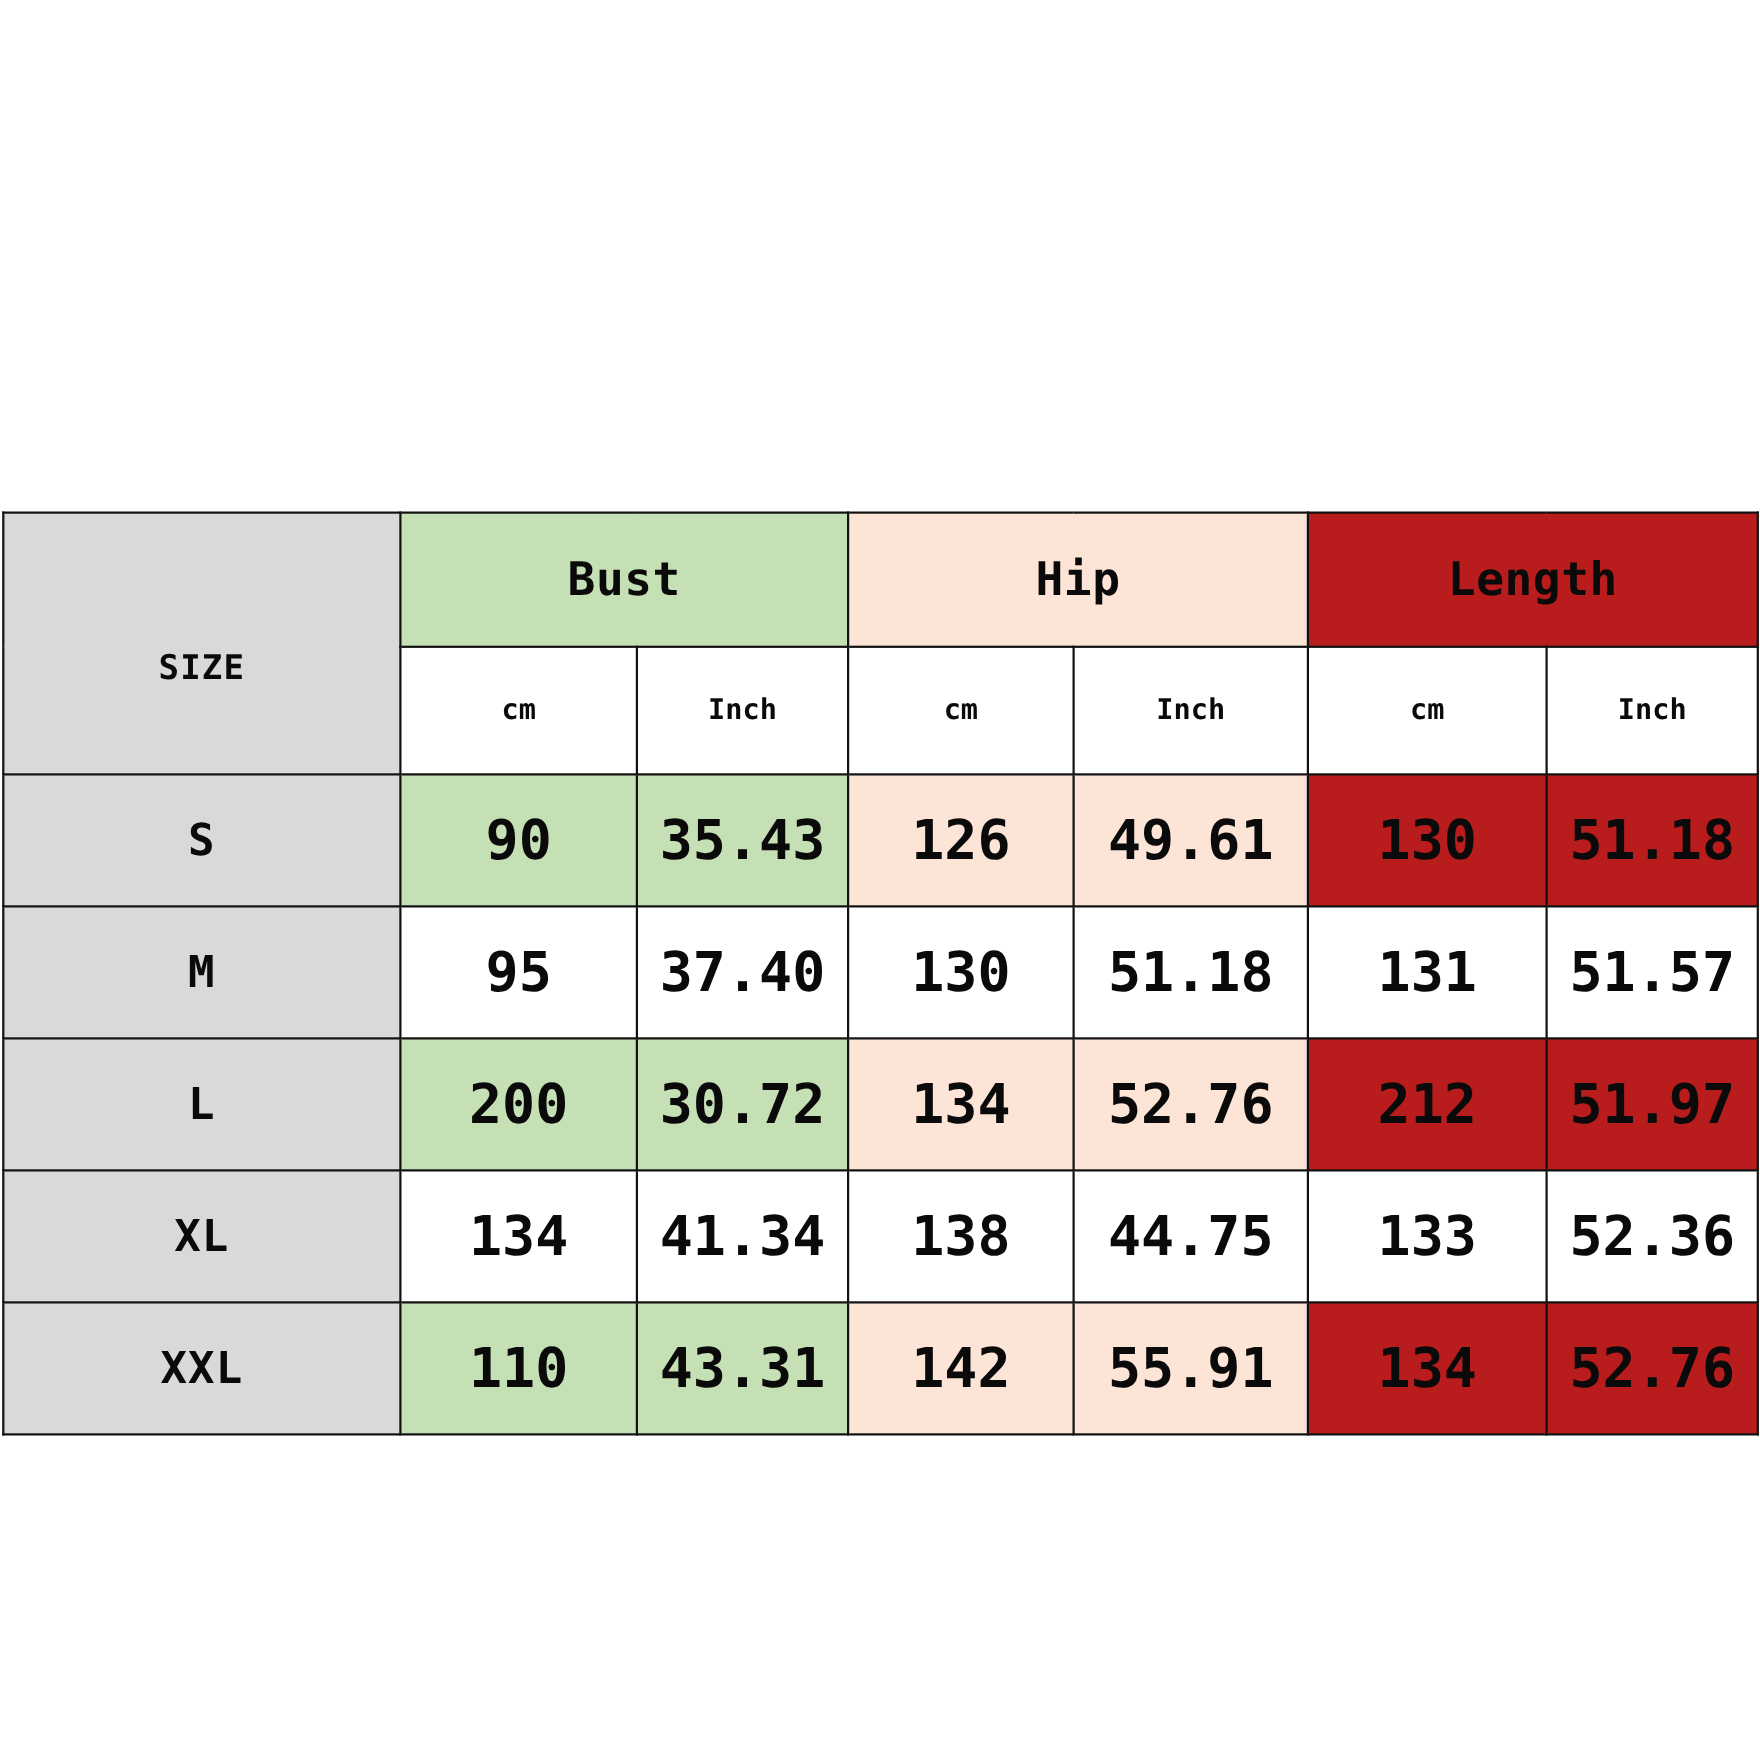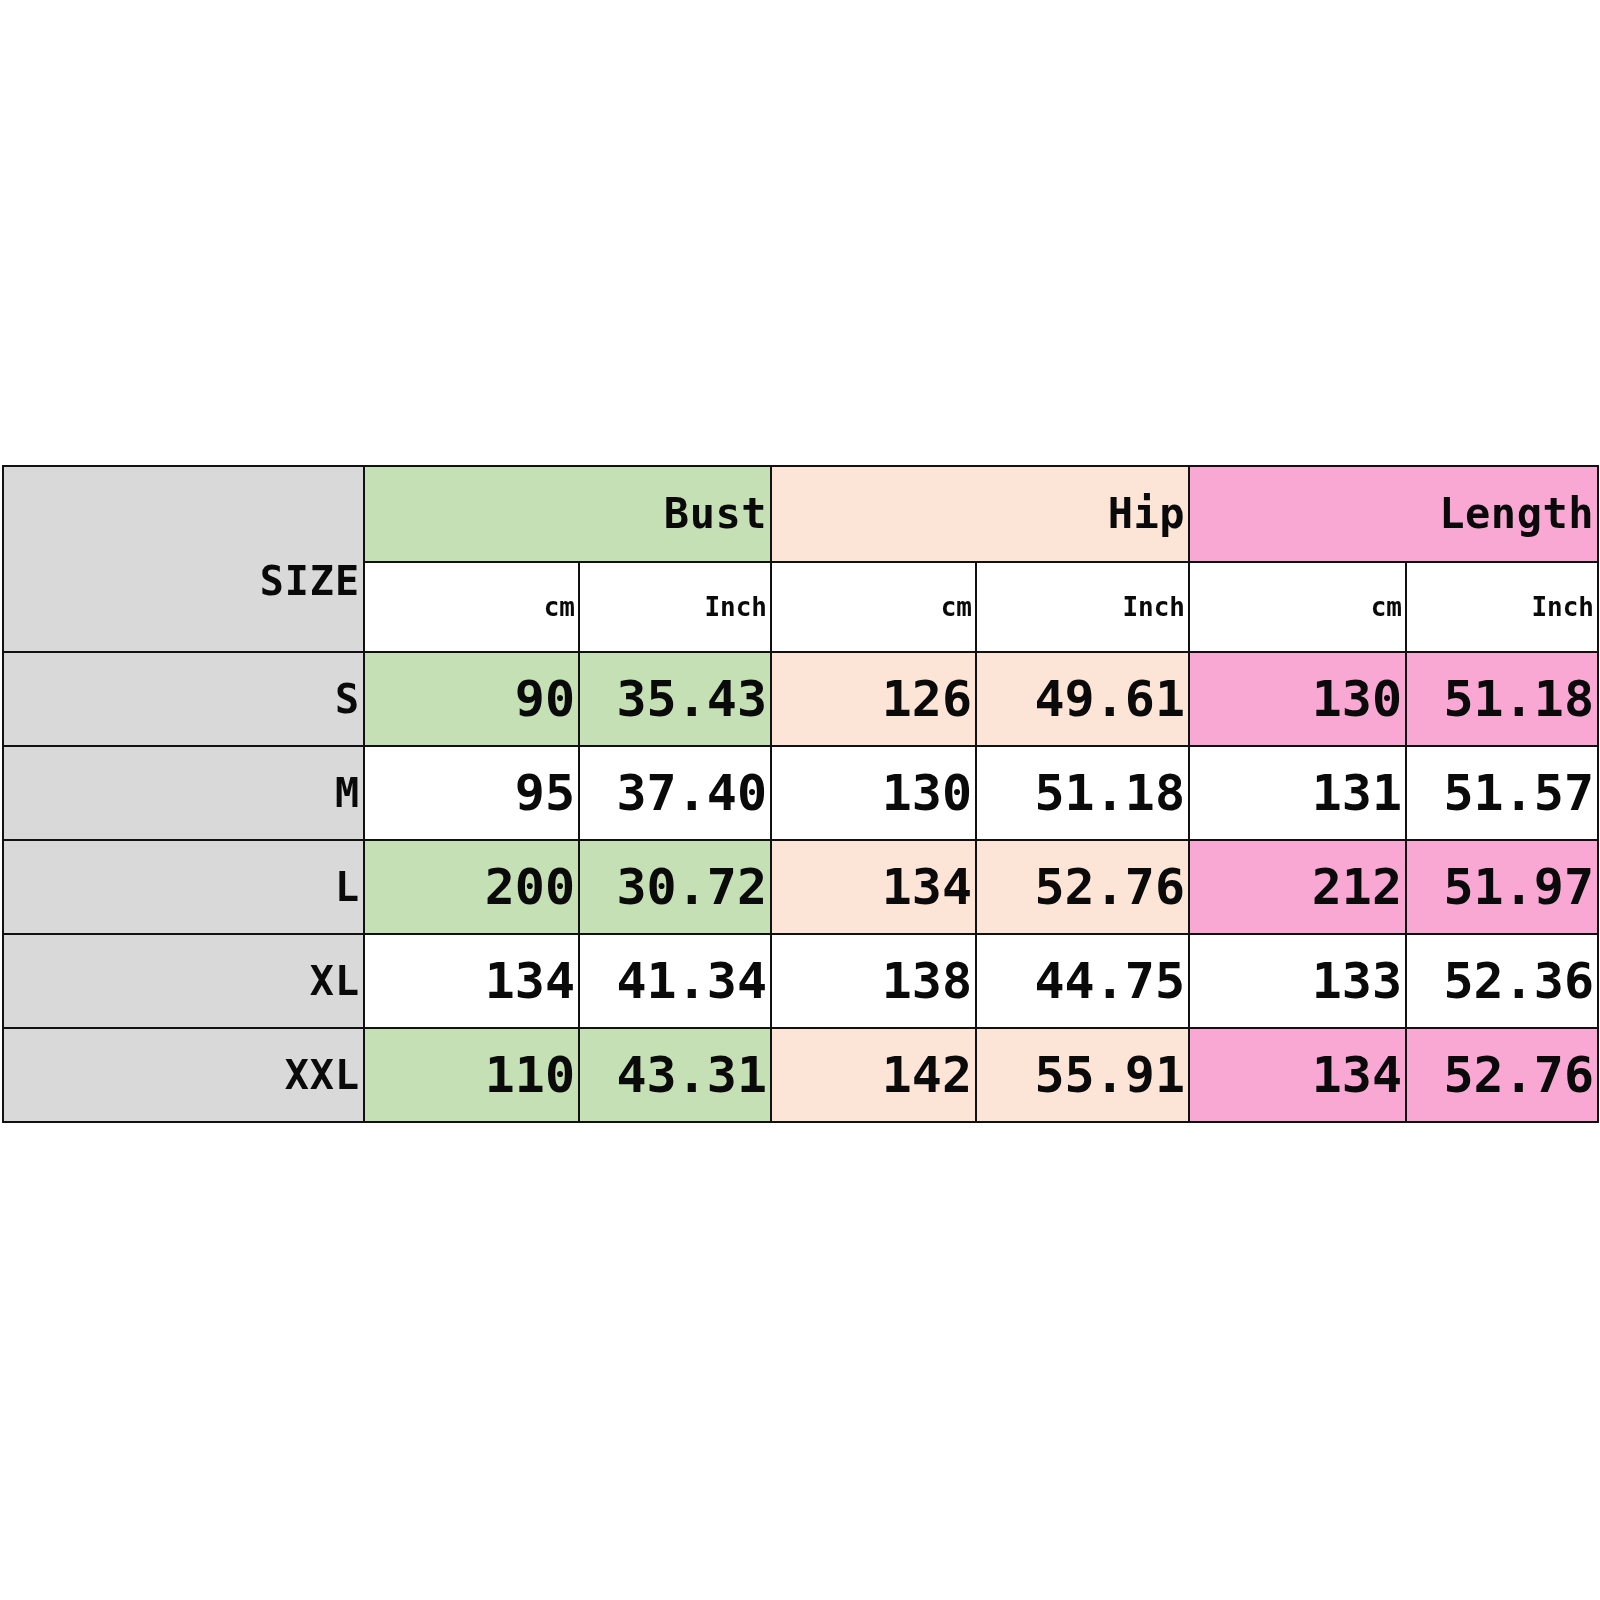--- a/index.html
+++ b/index.html
@@ -32,23 +32,23 @@
   table.size-chart {
     border-collapse: collapse;
     table-layout: fixed;
     width: 1595px;
     background: #ffffff;
   }
 
   table.size-chart td,
   table.size-chart th {
     border: 2px solid #111111;
-    text-align: right;
+    text-align: center;
     vertical-align: middle;
-    padding: 3px;
+    padding: 16px;
     font-weight: bold;
     color: #0a0a0a;
     font-family: "DejaVu Sans Mono", "Liberation Mono", monospace;
   }
 
   
   col.c-size   { width: 361px; }
   col.c-bcm    { width: 215px; }
   col.c-binch  { width: 192px; }
   col.c-hcm    { width: 205px; }
@@ -72,32 +72,32 @@
     line-height: 1;
     display: block;
   }
 
   
   th.size-head {
     background: #d9d9d9;
     vertical-align: middle;
   }
   th.size-head .size-label {
-    font-size: 40px;
+    font-size: 31px;
     display: block;
     position: relative;
     top: 22px;
     letter-spacing: 1px;
   }
 
   
   .bg-gray  { background: #d9d9d9; }
   .bg-green { background: #c5e0b4; }
   .bg-peach { background: #fce4d6; }
-  .bg-blue  { background: #f9a8d4; }
+  .bg-blue  { background: #b91c1c; }
   .bg-white { background: #ffffff; }
 
   
   tr.data-row td { height: 86px; }
   tr.data-row td .cell-val {
     font-size: 50px;
     line-height: 1;
     display: block;
   }
   tr.data-row td.size-cell .cell-val {

